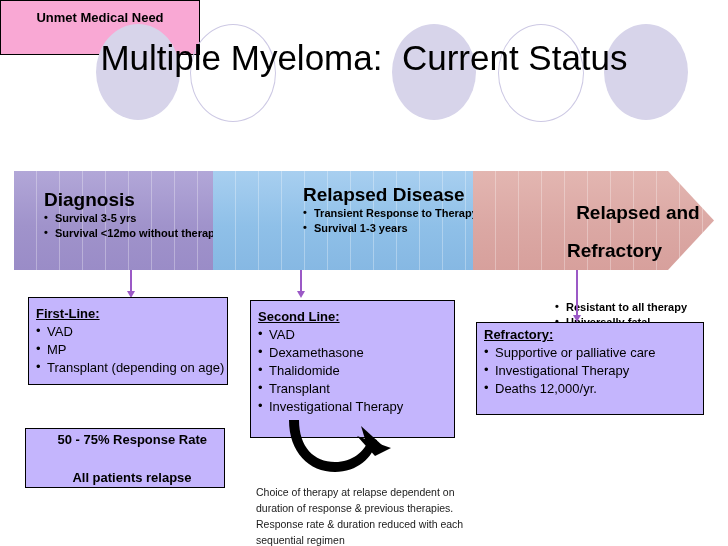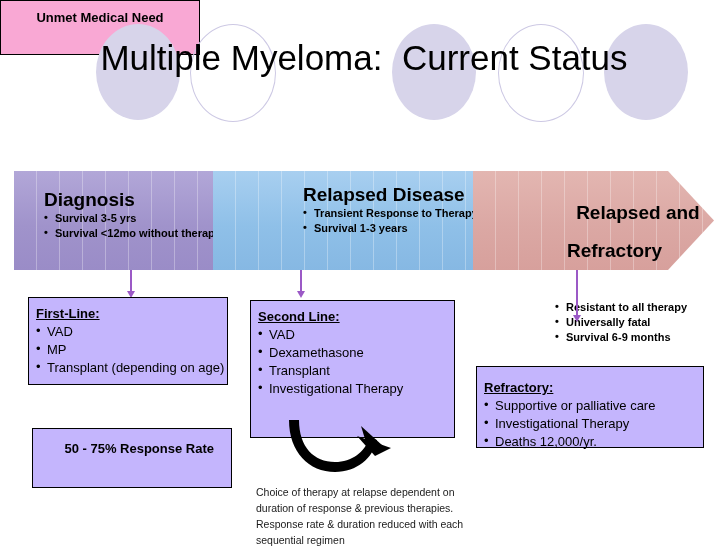--- a/index.html
+++ b/index.html
@@ -182,27 +182,26 @@
     width: 200px; height: 88px;
     padding: 7px 6px 0 7px;
   }
   #panel-second-line {
     left: 250px; top: 300px;
     width: 205px; height: 138px;
     padding: 7px 6px 0 7px;
   }
   #panel-refractory {
     left: 476px; top: 322px;
-    width: 228px; height: 82px;
-    padding: 12px 6px 0 7px;
-    margin-top: 44px;
+    width: 228px; height: 93px;
+    padding: 3px 6px 0 7px;
   }
 
   #panel-response-rate {
-    left: 32px; top: 428px;
+    left: 25px; top: 428px;
     width: 200px; height: 60px;
     display: flex;
     align-items: center;
     justify-content: center;
   }
   #panel-response-rate .rr-text {
     font-size: 13px;
     font-weight: bold;
     line-height: 19px;
     text-align: center;
@@ -318,37 +317,39 @@
     <li>MP</li>
     <li>Transplant (depending on age)</li>
   </ul>
 </div>
 
 <div class="panel" id="panel-second-line">
   <div class="panel-title">Second Line:</div>
   <ul class="panel-list">
     <li>VAD</li>
     <li>Dexamethasone</li>
+    <li>Thalidomide</li>
     <li>Transplant</li>
     <li>Investigational Therapy</li>
   </ul>
 </div>
 
 <div class="panel" id="panel-refractory">
   <div class="panel-title">Refractory:</div>
   <ul class="panel-list">
     <li>Supportive or palliative care</li>
     <li>Investigational Therapy</li>
     <li>Deaths 12,000/yr.</li>
   </ul>
 </div>
 
 <div class="panel" id="panel-response-rate">
   <div class="rr-text">
     <span>50 - 75% Response Rate</span><br>
+    <span>All patients relapse</span>
   </div>
 </div>
 
 <div id="panel-unmet-need">
   <div class="un-text">Unmet Medical Need</div>
 </div>
 
 <div id="curved-arrow">
   <svg width="110" height="62" viewBox="0 0 110 62" xmlns="http://www.w3.org/2000/svg">
     <path d="M6 2 C 6 34, 26 54, 52 54 C 74 54, 90 40, 94 22 L 86 20 C 82 34, 69 44, 52 44 C 31 44, 16 29, 16 2 Z" fill="#000000"></path>

